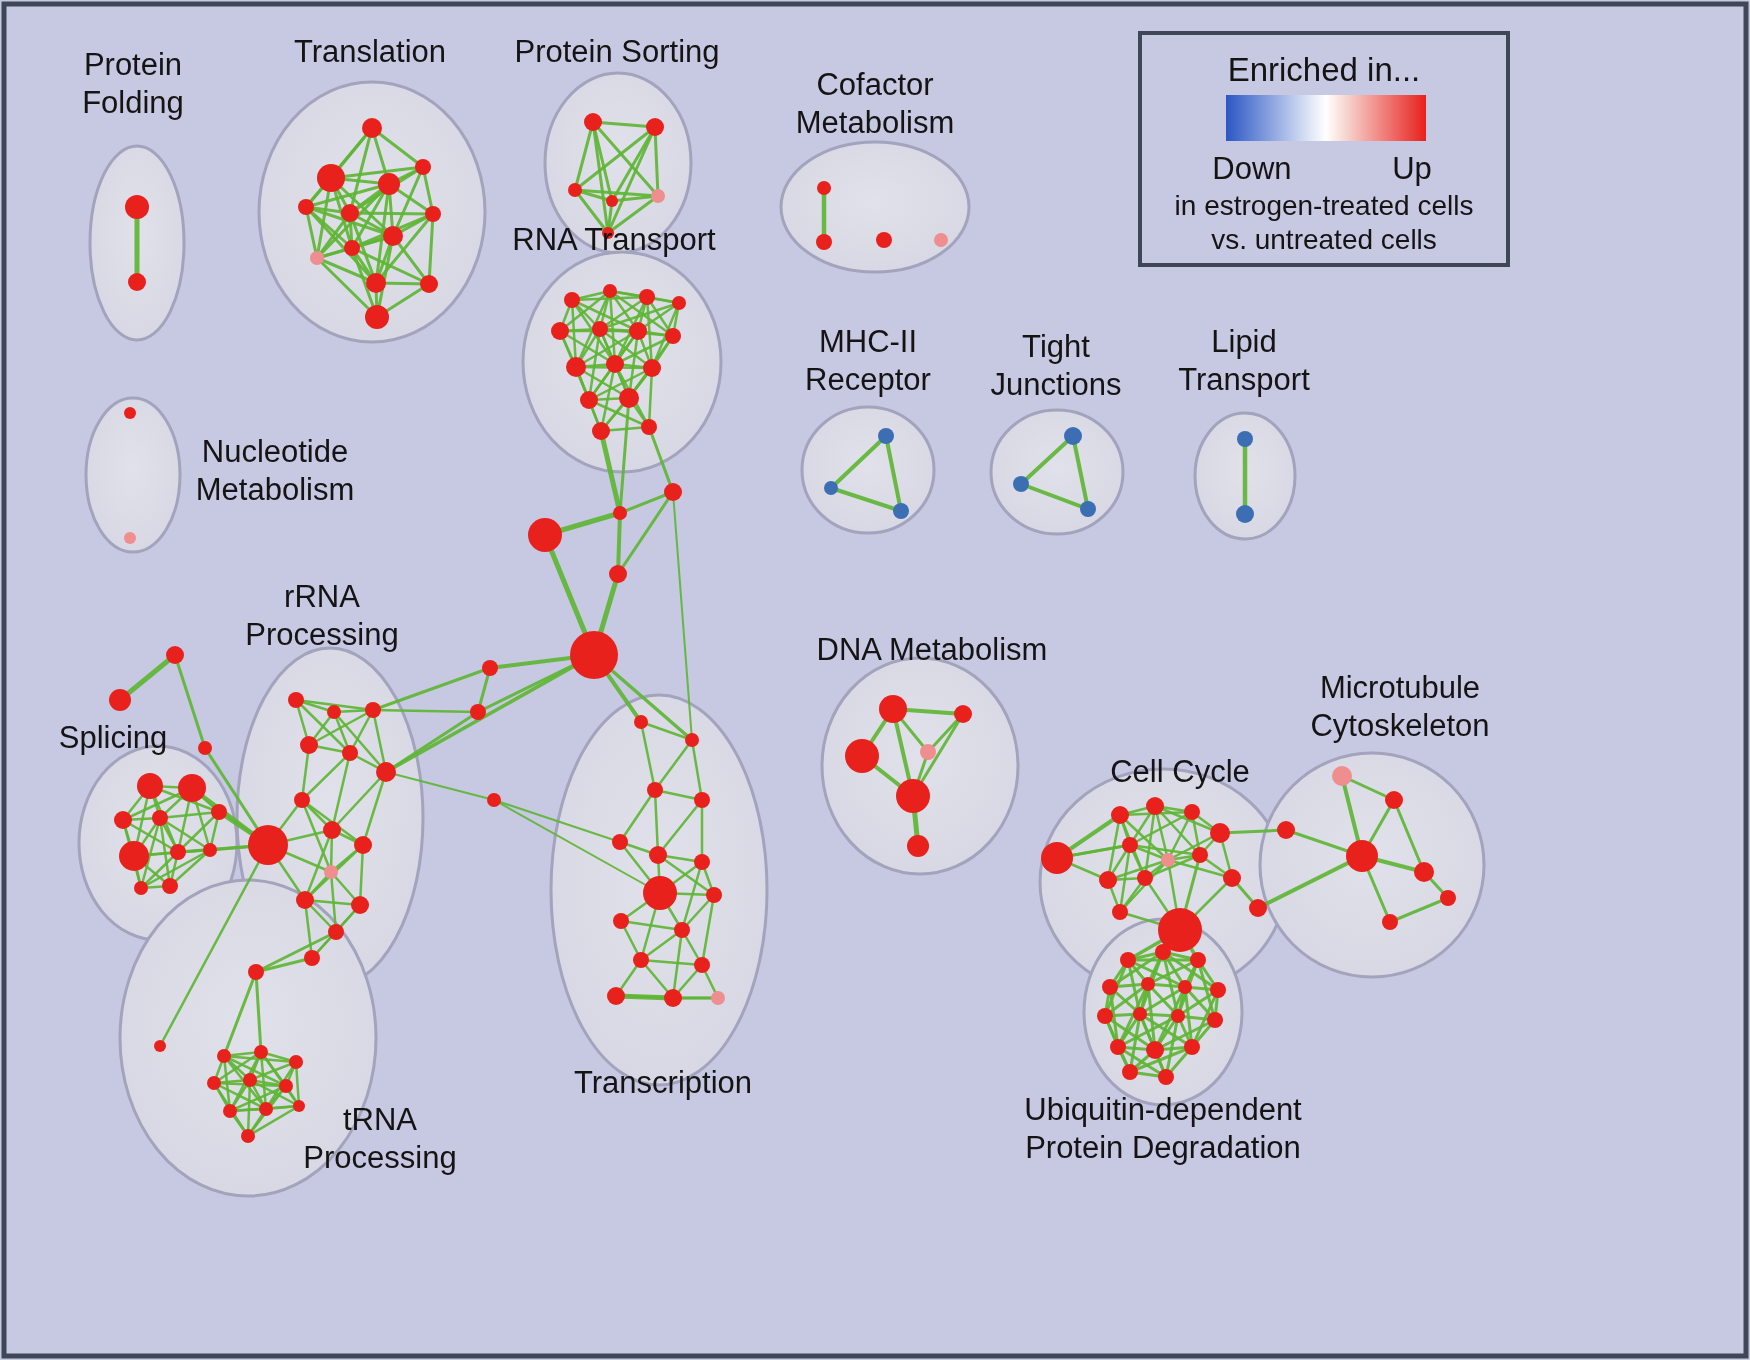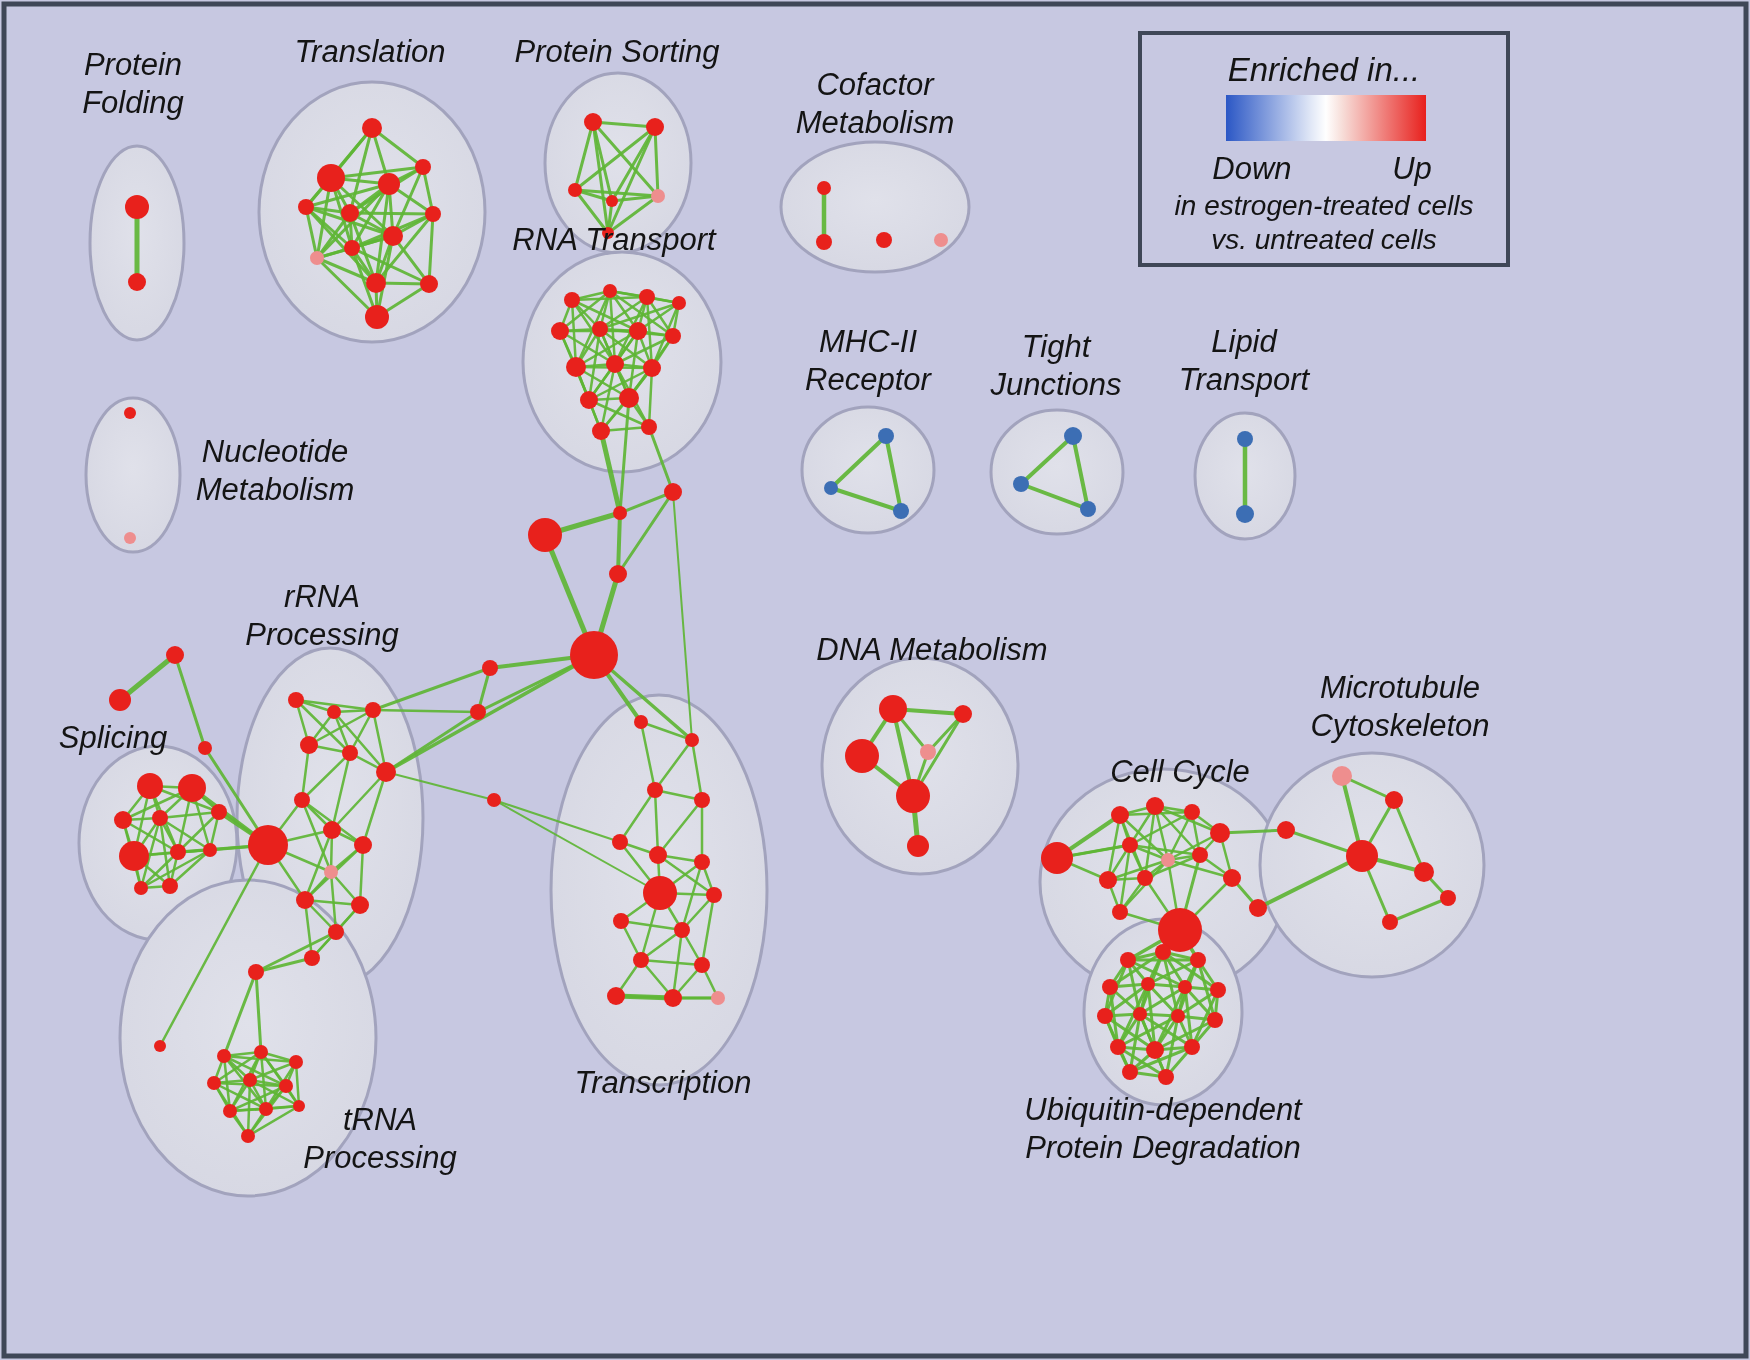--- a/index.html
+++ b/index.html
@@ -1,21 +1,20 @@
 <!DOCTYPE html>
 <html><head>
 <meta charset="utf-8">
 <style>
   html, body { margin: 0; padding: 0; background: #ffffff; }
   .figure {
     position: relative;
     width: 1750px;
     height: 1360px;
     font-family: "Liberation Sans", sans-serif;
-    font-style: italic;
   }
   svg { display: block; width: 1750px; height: 1360px; }
   text { font-family: "Liberation Sans", "DejaVu Sans", sans-serif; }
 </style>
 </head>
 <body>
 
 <div class="figure">
   <svg id="net" viewBox="0 0 1750 1360">
       <defs>

